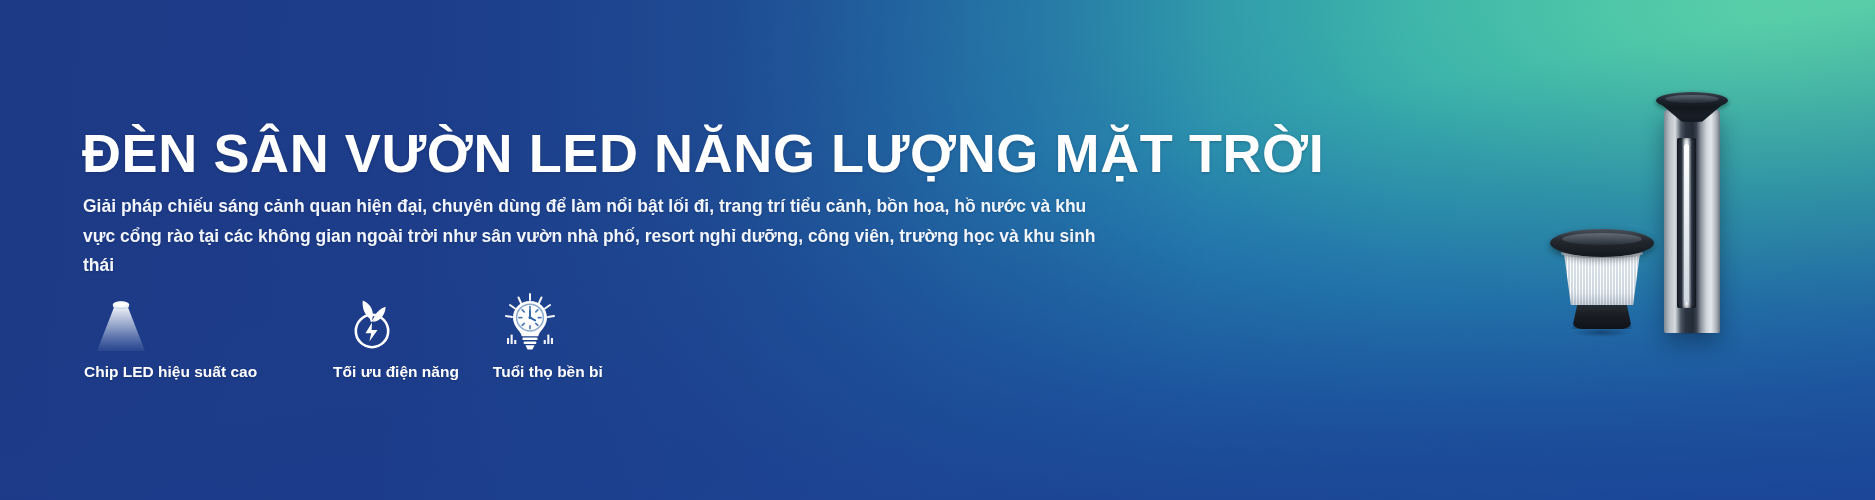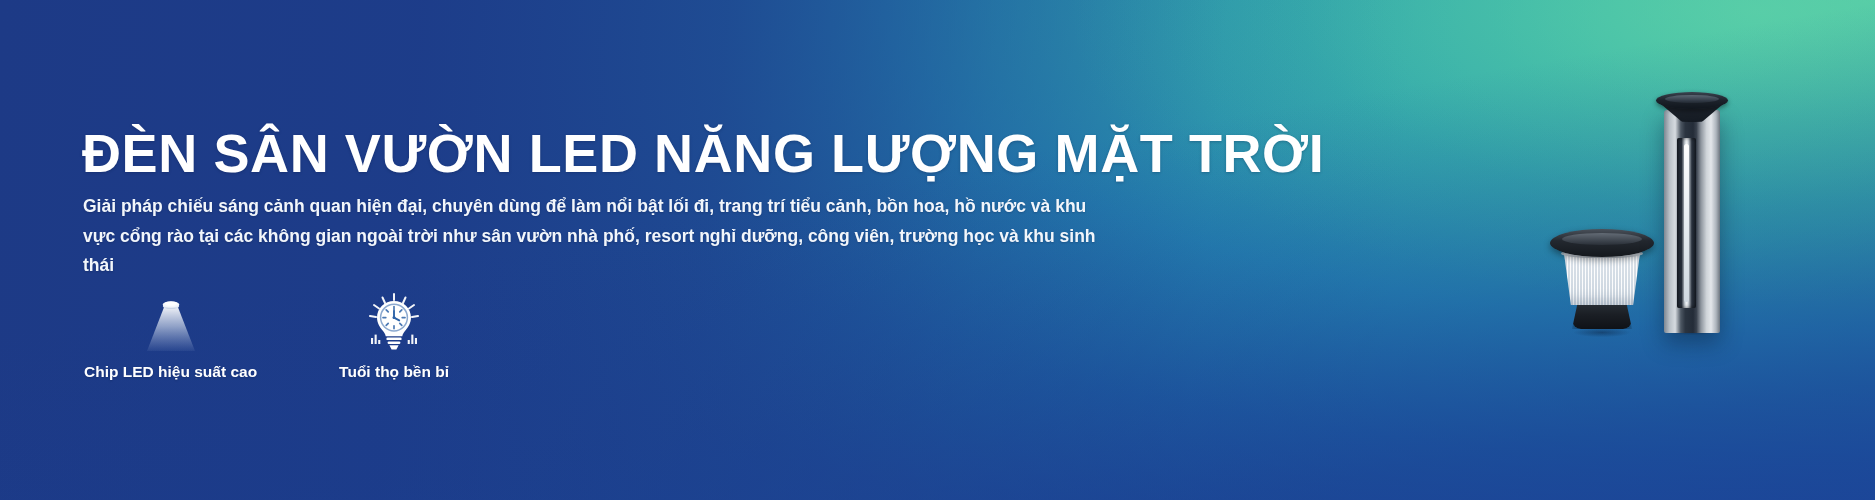--- a/index.html
+++ b/index.html
@@ -88,37 +88,37 @@
     left:2px; top:292px;
     display:flex;
     align-items:flex-end;
     gap:0;
   }
   .feature{
     position:relative;
     width:auto;
     display:flex;
     flex-direction:column;
-    align-items:center;
+    align-items:flex-start;
   }
   .feature-icon{
     width:74px; height:62px;
     display:flex; align-items:flex-end; justify-content:center;
     margin-bottom:9px;
   }
   .feature-label{
     font-size:15.5px;
     font-weight:700;
     color:#ffffff;
     white-space:nowrap;
     text-shadow:0 1px 2px rgba(10,25,60,0.28);
   }
   .f1{ margin-left:0;  }
   .f2{ margin-left:76px; }
-  .f3{ margin-left:82px; }
+  .f3{ margin-left:34px; }
 
   
   .products{
     position:absolute;
     right:0; top:0;
     width:330px; height:500px;
   }
 
   
   .pillar{
@@ -282,20 +282,35 @@
             </defs>
             <path d="M24.5 10 L37.5 10 L55 55 L7 55 Z" fill="url(#beamGrad)"></path>
             <ellipse cx="31" cy="10" rx="8.2" ry="3.1" fill="url(#capGrad)"></ellipse>
             <ellipse cx="31" cy="8.4" rx="8.2" ry="3.1" fill="#f4f7fb"></ellipse>
             <ellipse cx="31" cy="7.6" rx="6.4" ry="2.2" fill="#ffffff" opacity="0.9"></ellipse>
           </svg>
         </div>
         <span class="feature-label">Chip LED hiệu suất cao</span>
       </div>
 
+      <div class="feature f2">
+        <div class="feature-icon">
+          <svg width="60" height="60" viewBox="0 0 60 60" aria-hidden="true">
+            <circle cx="32" cy="37" r="16.2" fill="none" stroke="#ffffff" stroke-width="2.6"></circle>
+            <path d="M32 28.5 L25.5 39.2 L31.2 39.2 L29.4 47.5 L37.5 36 L31.6 36 Z" fill="#ffffff"></path>
+            <path d="M27.5 22.5 C23.5 18.5 22 11.5 22.8 6.5 C28.6 8.8 32.6 13.8 32.9 20.6
+                     C33 23 32.4 25 31.6 26.6 Z" fill="#ffffff"></path>
+            <path d="M33.6 24.2 C35.6 18.8 40.8 14.2 45.6 12.8 C45.4 19 42.2 24.6 36.8 27
+                     C35.6 27.5 34.4 27.8 33.4 27.9 Z" fill="#ffffff"></path>
+            <path d="M26.3 11.8 C28.8 16.2 30.6 21.4 31.3 27.2" fill="none" stroke="#ffffff" stroke-width="1.5" stroke-linecap="round"></path>
+            <path d="M41.6 17.6 C37.8 20.2 34.6 23.4 32.4 26.8" fill="none" stroke="#ffffff" stroke-width="1.5" stroke-linecap="round"></path>
+          </svg>
+        </div>
+        <span class="feature-label">Tối ưu điện năng</span>
+      </div>
 
       <div class="feature f3">
         <div class="feature-icon">
           <svg width="64" height="62" viewBox="0 0 64 62" aria-hidden="true">
             <g stroke="#ffffff" stroke-width="2" stroke-linecap="round" opacity="0.95">
               <line x1="32" y1="2" x2="32" y2="8"></line>
               <line x1="20.5" y1="5.5" x2="23" y2="11"></line>
               <line x1="43.5" y1="5.5" x2="41" y2="11"></line>
               <line x1="12" y1="13" x2="17" y2="16.5"></line>
               <line x1="52" y1="13" x2="47" y2="16.5"></line>

